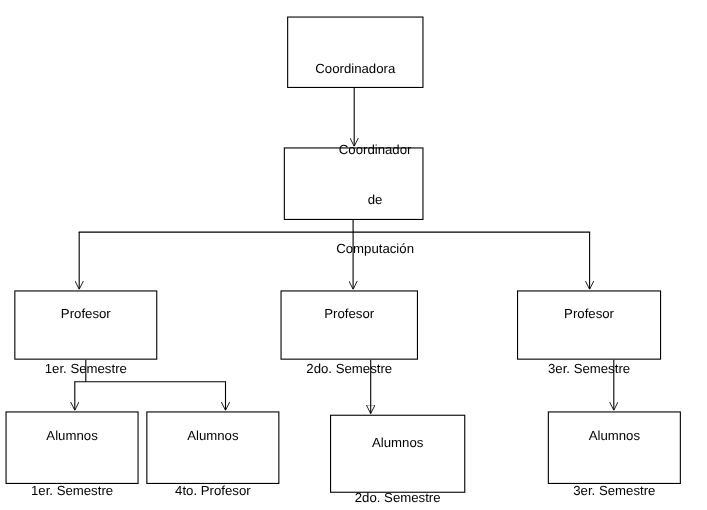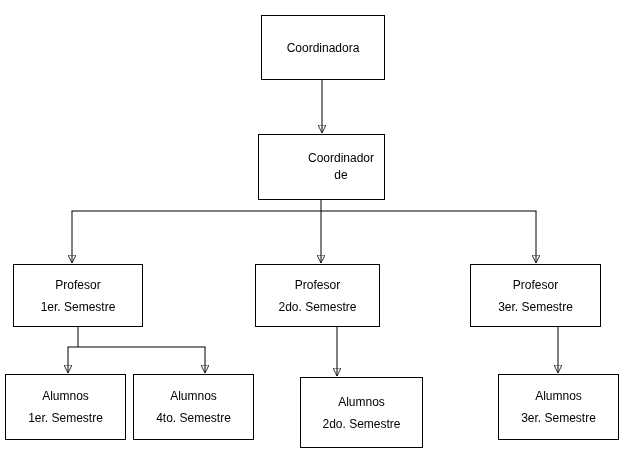--- a/index.html
+++ b/index.html
@@ -35,21 +35,21 @@
       border: 1px solid #000000;
       background: #ffffff;
       display: flex;
       flex-direction: column;
       justify-content: center;
       align-items: center;
       text-align: center;
       font-size: 12px;
       line-height: 22px;
     }
-    .node span { display: block; white-space: nowrap; }
+    .node span { display: block; white-space: nowrap; margin-top: 28px; }
 
     .n-ca { left: 261px; top: 15px;  width: 124px; height: 65px; }
     .n-cc { left: 258px; top: 134px; width: 127px; height: 66px; line-height: 17px; padding-left: 39px; }
     .n-p1 { left: 13px;  top: 264px; width: 130px; height: 63px; }
     .n-p2 { left: 255px; top: 264px; width: 125px; height: 63px; }
     .n-p3 { left: 470px; top: 264px; width: 131px; height: 63px; }
     .n-a1 { left: 5px;   top: 374px; width: 121px; height: 66px; }
     .n-a4 { left: 133px; top: 374px; width: 121px; height: 66px; }
     .n-a2 { left: 300px; top: 377px; width: 123px; height: 71px; }
     .n-a3 { left: 498px; top: 374px; width: 121px; height: 66px; }
@@ -79,20 +79,21 @@
     <path d="M558,327 L558,373" marker-end="url(#arw)"></path>
   </svg>
 
   <div class="node n-ca">
     <span>Coordinadora</span>
   </div>
 
   <div class="node n-cc">
     <span>Coordinador</span>
     <span>de</span>
+    <span>Computación</span>
   </div>
 
   <div class="node n-p1">
     <span>Profesor</span>
     <span>1er. Semestre</span>
   </div>
 
   <div class="node n-p2">
     <span>Profesor</span>
     <span>2do. Semestre</span>
@@ -103,21 +104,21 @@
     <span>3er. Semestre</span>
   </div>
 
   <div class="node n-a1">
     <span>Alumnos</span>
     <span>1er. Semestre</span>
   </div>
 
   <div class="node n-a4">
     <span>Alumnos</span>
-    <span>4to. Semestre</span>
+    <span>4to. Profesor</span>
   </div>
 
   <div class="node n-a2">
     <span>Alumnos</span>
     <span>2do. Semestre</span>
   </div>
 
   <div class="node n-a3">
     <span>Alumnos</span>
     <span>3er. Semestre</span>

